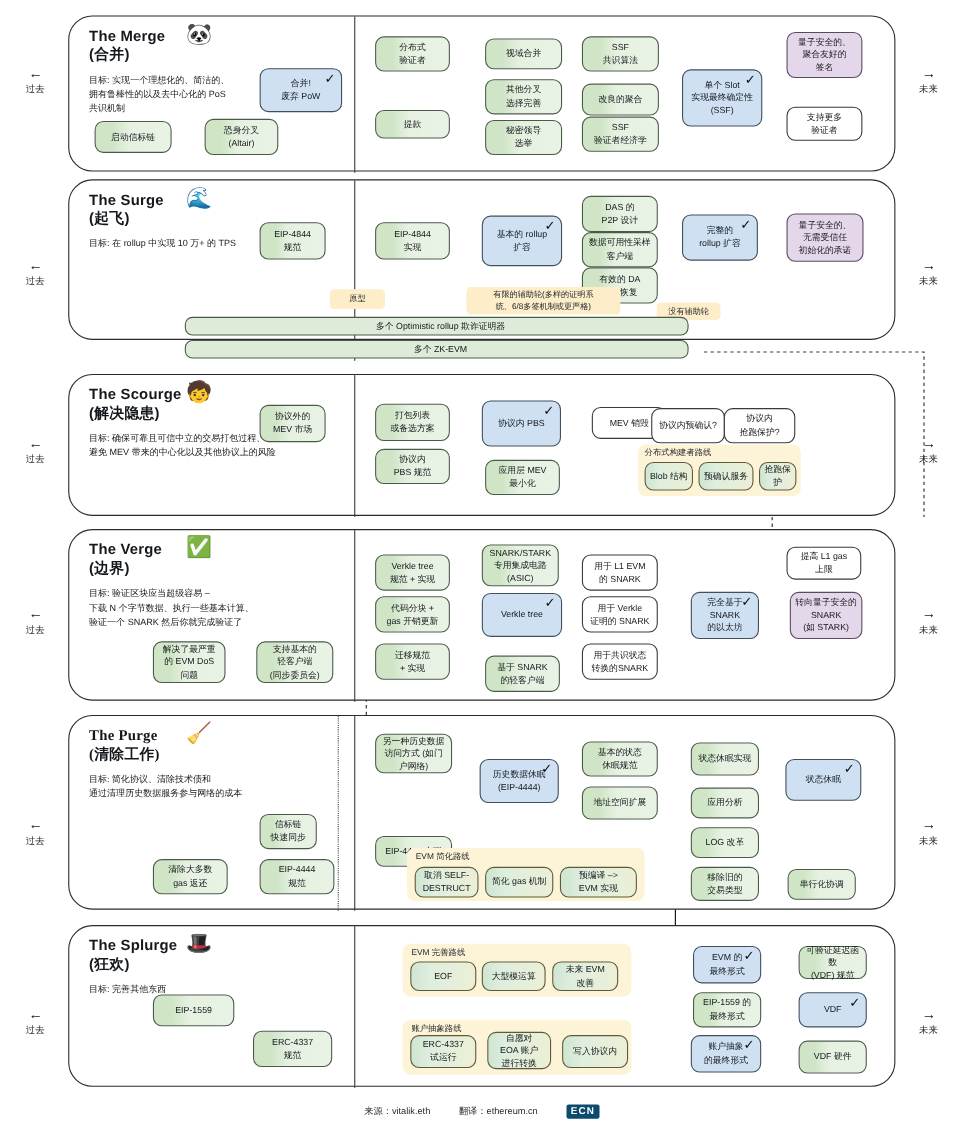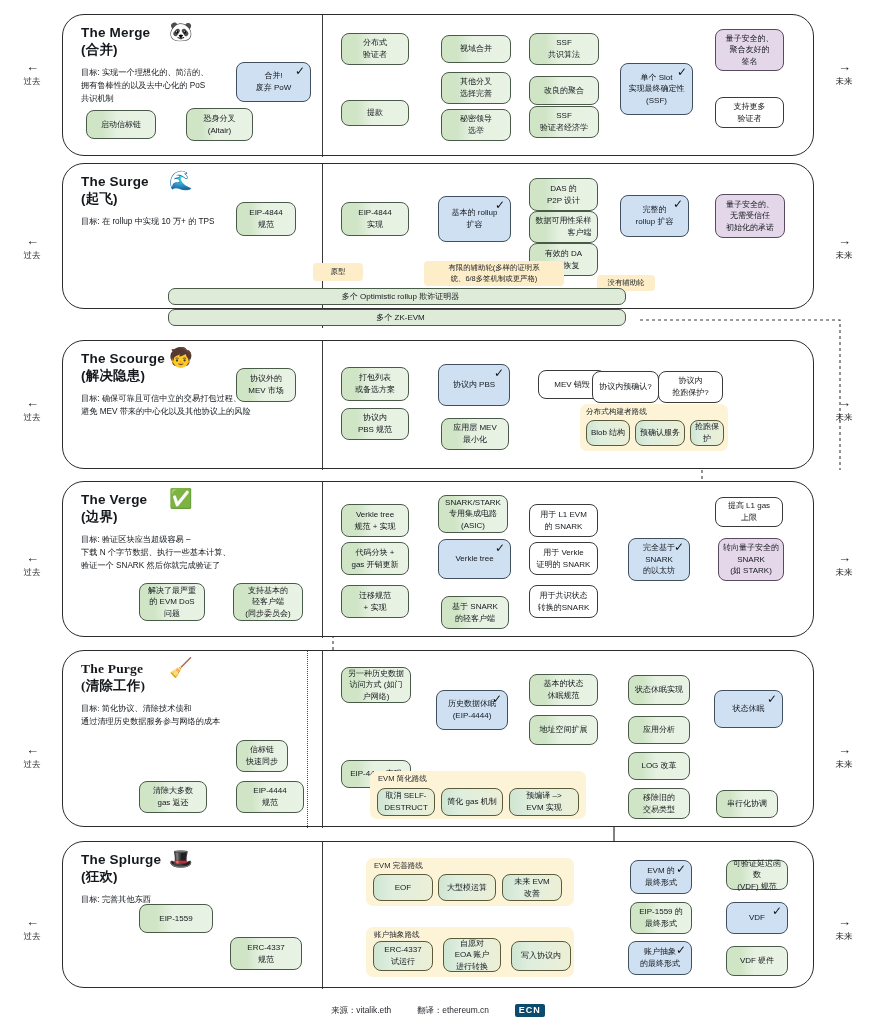--- a/index.html
+++ b/index.html
@@ -381,30 +381,30 @@
     <div class="nowline" style="left:259px; top:0px; height:164px;"></div>
   </div>
   <div class="node green" style="left:236px; top:202px; width:60px; height:34px;"><span>EIP-4844
 规范</span></div>
   <div class="node green" style="left:341px; top:202px; width:68px; height:34px;"><span>EIP-4844
 实现</span></div>
   <div class="node blue" style="left:438px; top:196px; width:73px; height:46px;"><span>基本的 rollup
 扩容</span><span class="check">✓</span></div>
   <div class="node green" style="left:529px; top:178px; width:69px; height:33px;"><span>DAS 的
 P2P 设计</span></div>
-  <div class="node green" style="left:529px; top:211px; width:69px; height:32px;text-align:right;"><span>数据可用性采样
+  <div class="node green" style="left:529px; top:211px; width:69px; height:32px;"><span>数据可用性采样
 客户端</span></div>
   <div class="node green" style="left:529px; top:243px; width:69px; height:33px;"><span>有效的 DA
 自我恢复</span></div>
   <div class="node blue" style="left:620px; top:195px; width:69px; height:42px;"><span>完整的
 rollup 扩容</span><span class="check">✓</span></div>
   <div class="node purple" style="left:715px; top:194px; width:70px; height:44px;"><span>量子安全的、
 无需受信任
 初始化的承诺</span></div>
-  <div class="soft-note" style="left:313px; top:263px; width:50px; height:18px; display:flex; align-items:center; justify-content:center;"><span>原型</span></div>
+  <div class="soft-note" style="left:300px; top:263px; width:50px; height:18px; display:flex; align-items:center; justify-content:center;"><span>原型</span></div>
   <div class="soft-note" style="left:424px; top:261px; width:140px; height:25px;"><span>有限的辅助轮(多样的证明系
 统、6/8多签机制或更严格)</span></div>
   <div class="soft-note" style="left:597px; top:275px; width:58px; height:16px; display:flex; align-items:center; justify-content:center;"><span>没有辅助轮</span></div>
   <div class="node bar" style="left:168px; top:288px; width:458px; height:17px;"><span style="width:100%; text-align:center;">多个 Optimistic rollup 欺诈证明器</span></div>
   <div class="node bar" style="left:168px; top:309px; width:458px; height:17px;"><span style="width:100%; text-align:center;">多个 ZK-EVM</span></div>
 
   <div class="track" style="top:340px; height:129px;">
     <div class="phase-head">
       <div class="phase-title">The Scourge
 (解决隐患)</div>

